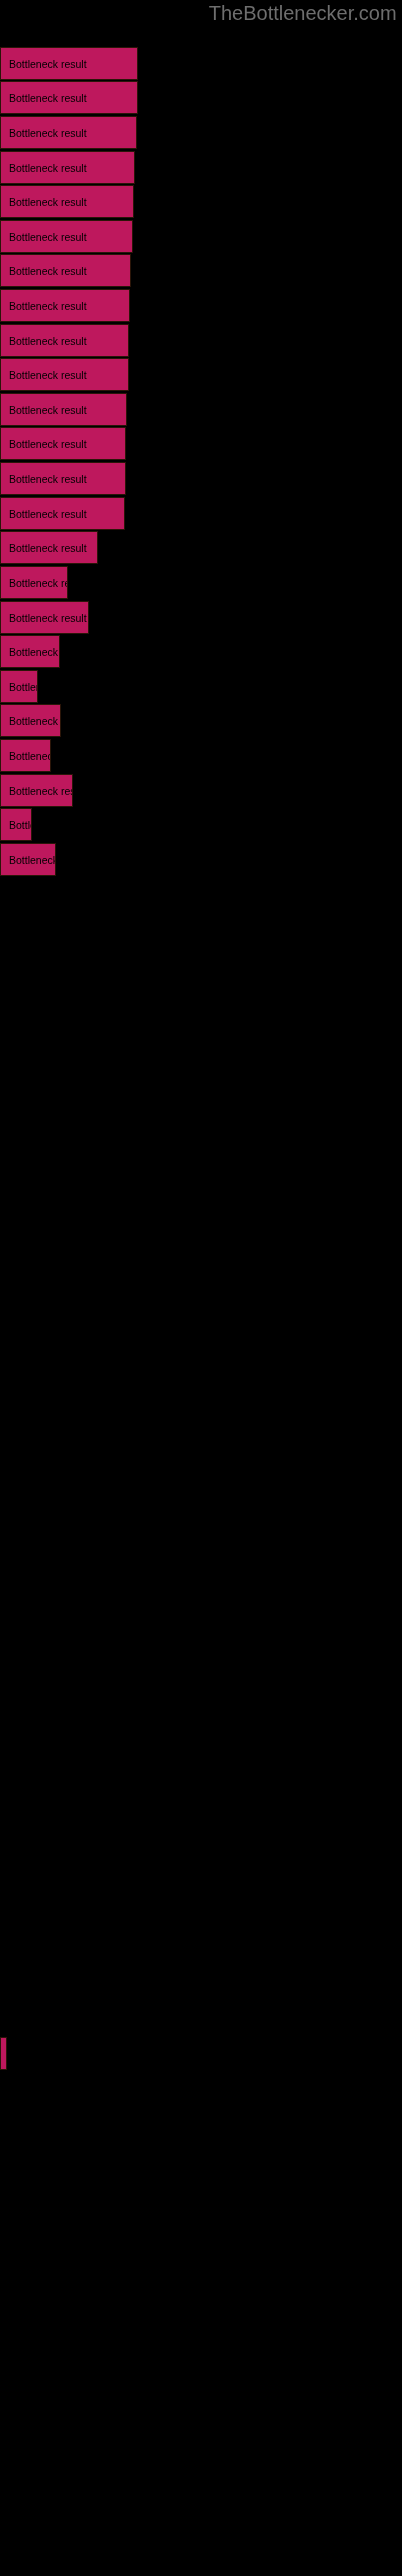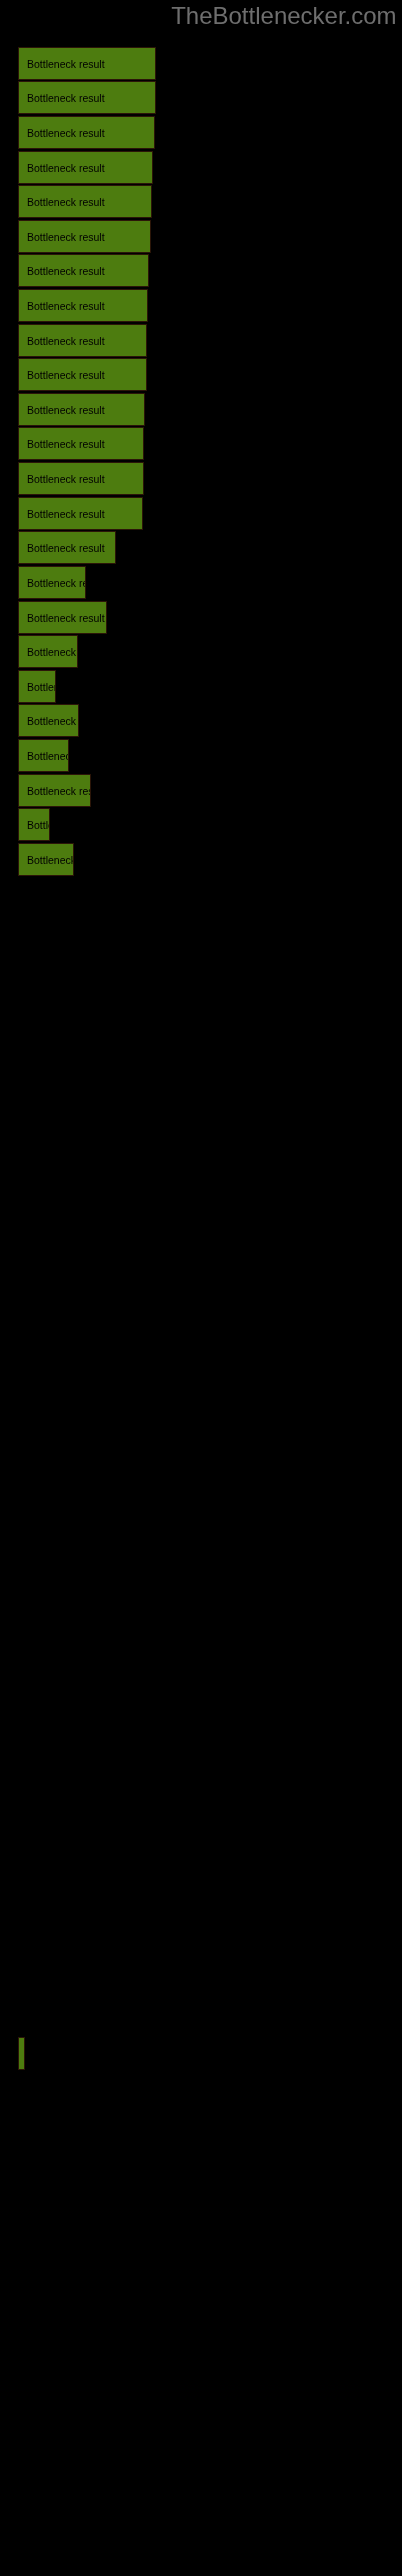--- a/index.html
+++ b/index.html
@@ -20,38 +20,38 @@
     left: 0; top: 0;
     width: 403px;
     height: 2576px;
     background: #000000;
   }
   .watermark {
     position: absolute;
     right: 6.4px;
     top: 1.6px;
     font-family: "Liberation Sans", sans-serif;
-    font-size: 24px;
+    font-size: 20px;
     font-weight: 400;
     color: #6e6e6e;
     letter-spacing: 0px;
     white-space: nowrap;
     user-select: none;
   }
   .bar-row {
     position: absolute;
     left: 0;
     height: 33px;
   }
   .bar {
     position: absolute;
-    left: 18px;
+    left: 0;
     top: 0;
     height: 33px;
-    background: #4d7c0f;
+    background: #be185d;
     border: 0.8px solid #2b1508;
     box-sizing: border-box;
     overflow: hidden;
   }
   .bar-label {
     position: absolute;
     left: 8px;
     top: 50%;
     transform: translateY(-50%);
     font-family: "Liberation Sans", sans-serif;

